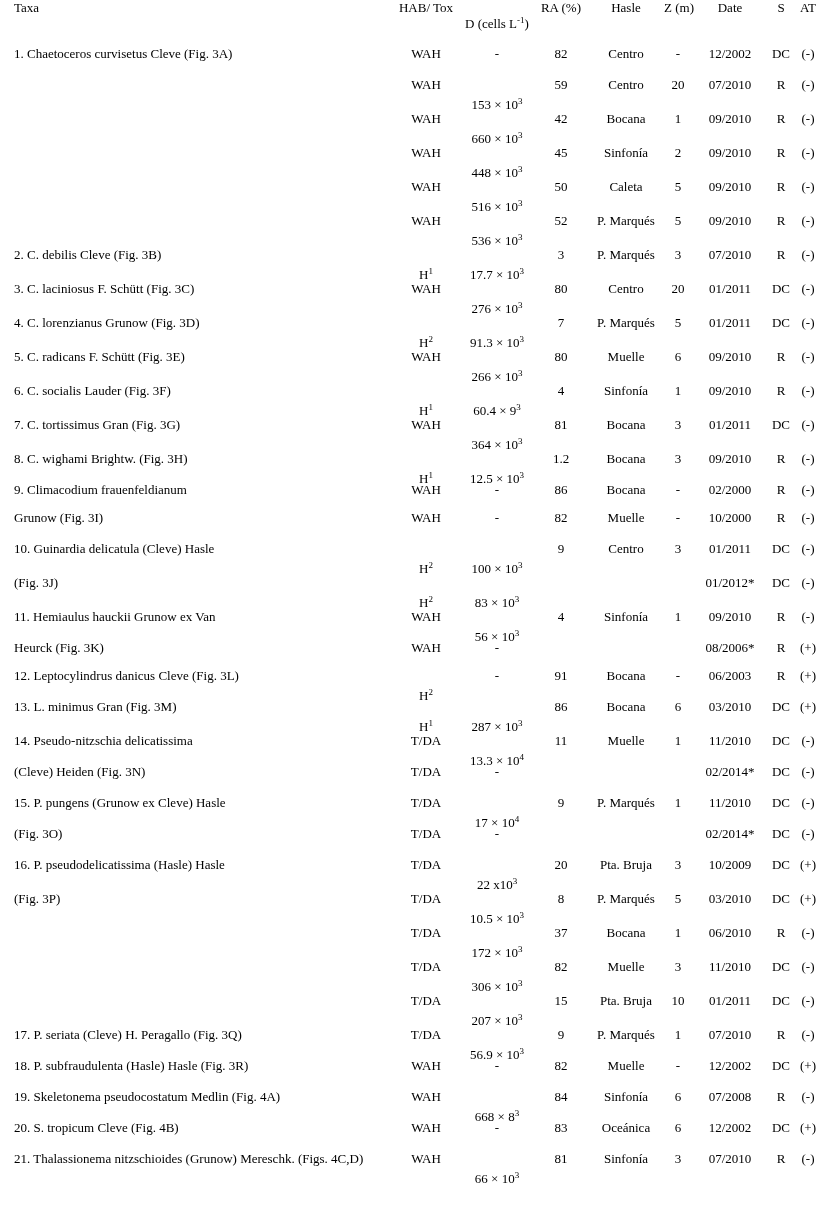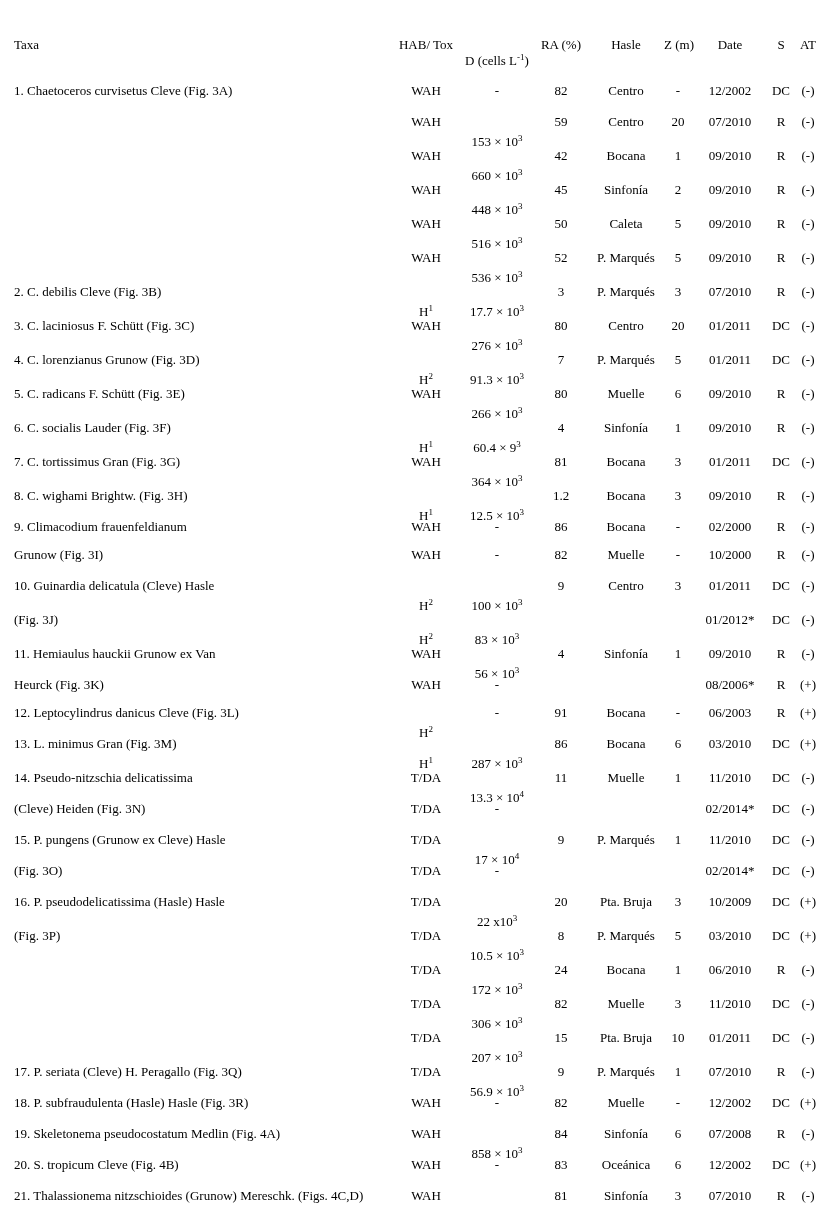--- a/index.html
+++ b/index.html
@@ -20,21 +20,20 @@
   .row {
     display: grid;
     grid-template-columns: 392px 68px 74px 54px 76px 28px 76px 26px 28px;
     align-items: center;
     width: 822px;
   }
   .row.header {
     height: 40px;
     align-items: start;
     box-sizing: border-box;
-    margin-top: 37px;
   }
   .row.tall { height: 34px; }
   .row.short { height: 28px; }
   .cell {
     text-align: center;
     white-space: nowrap;
     line-height: 16px;
   }
   .cell.left {
     text-align: left;
@@ -364,21 +363,21 @@
         <div class="cell">P. Marqués</div>
         <div class="cell">5</div>
         <div class="cell">03/2010</div>
         <div class="cell">DC</div>
         <div class="cell">(+)</div>
       </div>
       <div class="row tall">
         <div class="cell left"></div>
         <div class="cell">T/DA</div>
         <div class="cell"><span class="lowered"><span>172 × 10</span><span class="sup">3</span></span></div>
-        <div class="cell">24</div>
+        <div class="cell">37</div>
         <div class="cell">Bocana</div>
         <div class="cell">1</div>
         <div class="cell">06/2010</div>
         <div class="cell">R</div>
         <div class="cell">(-)</div>
       </div>
       <div class="row tall">
         <div class="cell left"></div>
         <div class="cell">T/DA</div>
         <div class="cell"><span class="lowered"><span>306 × 10</span><span class="sup">3</span></span></div>
@@ -418,21 +417,21 @@
         <div class="cell">82</div>
         <div class="cell">Muelle</div>
         <div class="cell">-</div>
         <div class="cell">12/2002</div>
         <div class="cell">DC</div>
         <div class="cell">(+)</div>
       </div>
       <div class="row tall">
         <div class="cell left">19. Skeletonema pseudocostatum Medlin (Fig. 4A)</div>
         <div class="cell">WAH</div>
-        <div class="cell"><span class="lowered"><span>858 × 10</span><span class="sup">3</span></span></div>
+        <div class="cell"><span class="lowered"><span>668 × 8</span><span class="sup">3</span></span></div>
         <div class="cell">84</div>
         <div class="cell">Sinfonía</div>
         <div class="cell">6</div>
         <div class="cell">07/2008</div>
         <div class="cell">R</div>
         <div class="cell">(-)</div>
       </div>
       <div class="row short">
         <div class="cell left">20. S. tropicum Cleve (Fig. 4B)</div>
         <div class="cell">WAH</div>

